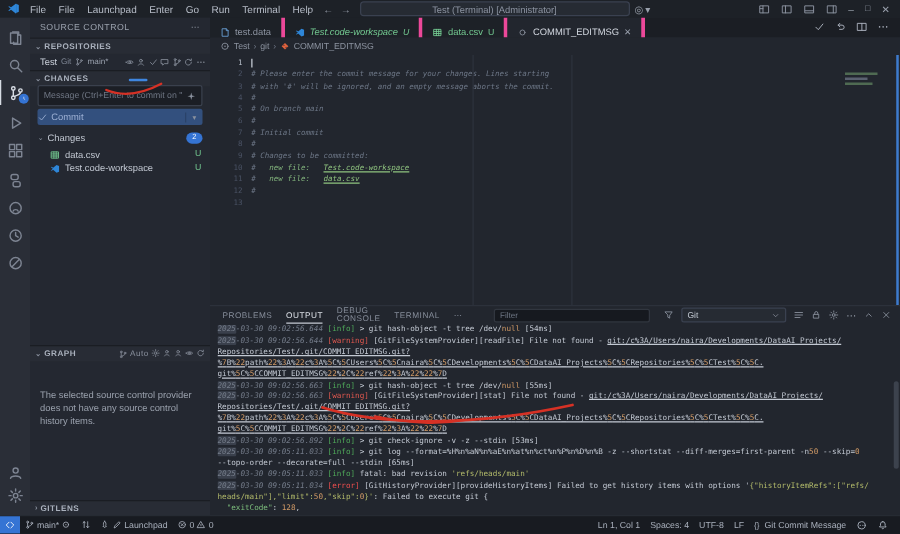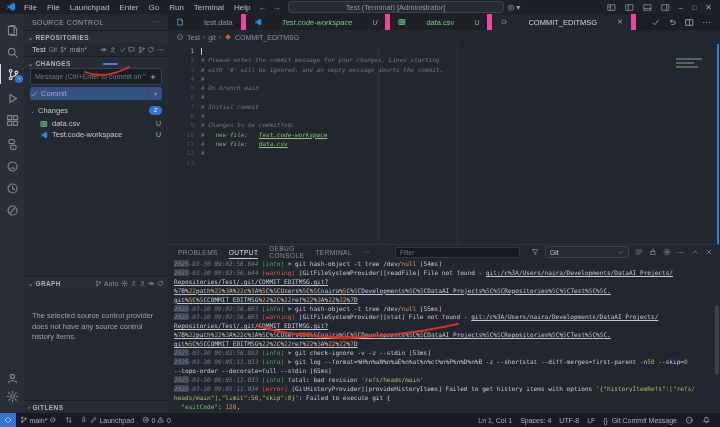--- a/index.html
+++ b/index.html
@@ -47,21 +47,21 @@
   .file-row .st{margin-left:auto;font-size:7px;color:#73c991}
   #graph-head{position:absolute;left:0;right:0;top:262px}
   #graph-head .icons{margin-left:auto;display:flex;align-items:center;gap:2px;font-weight:normal}
   #graph-head .icons svg{width:7px;height:7px}
   #graph-msg{position:absolute;left:8px;right:8px;top:297px;font-size:7.5px;line-height:10.5px;color:#9aa1ad}
   #gitlens-head{position:absolute;left:0;right:0;bottom:0}
 
   
   #editorgroup{position:absolute;left:168px;top:14px;right:0;bottom:14px}
   #tabbar{position:absolute;left:0;right:0;top:0;height:16px;background:#1b1e24;display:flex}
-  .tab{display:flex;align-items:center;gap:20px;padding:0 8px;font-size:7.5px;color:#8d94a2;background:#1d2127;border-right:5px solid #ec4899}
+  .tab{display:flex;align-items:flex-end;gap:4px;padding:0 8px;font-size:7.5px;color:#8d94a2;background:#1d2127;border-right:3px solid #ec4899}
   .tab.active{background:#22262e;color:#d3d8e0}
   .tab .u{font-size:7px;color:#73c991}
   .tab.green{color:#73c991}
   .tab.preview{font-style:italic}
   .tab svg{width:8px;height:8px}
   #eactions{margin-left:auto;display:flex;align-items:center;gap:8px;padding:0 9px}
   #eactions svg{width:9px;height:9px;stroke:#a8aeba}
   #breadcrumb{position:absolute;left:0;right:0;top:16px;height:14px;display:flex;align-items:center;gap:3px;
               padding-left:8px;font-size:7px;color:#8c93a0;background:#22262e}
   #breadcrumb svg{width:8px;height:8px}

